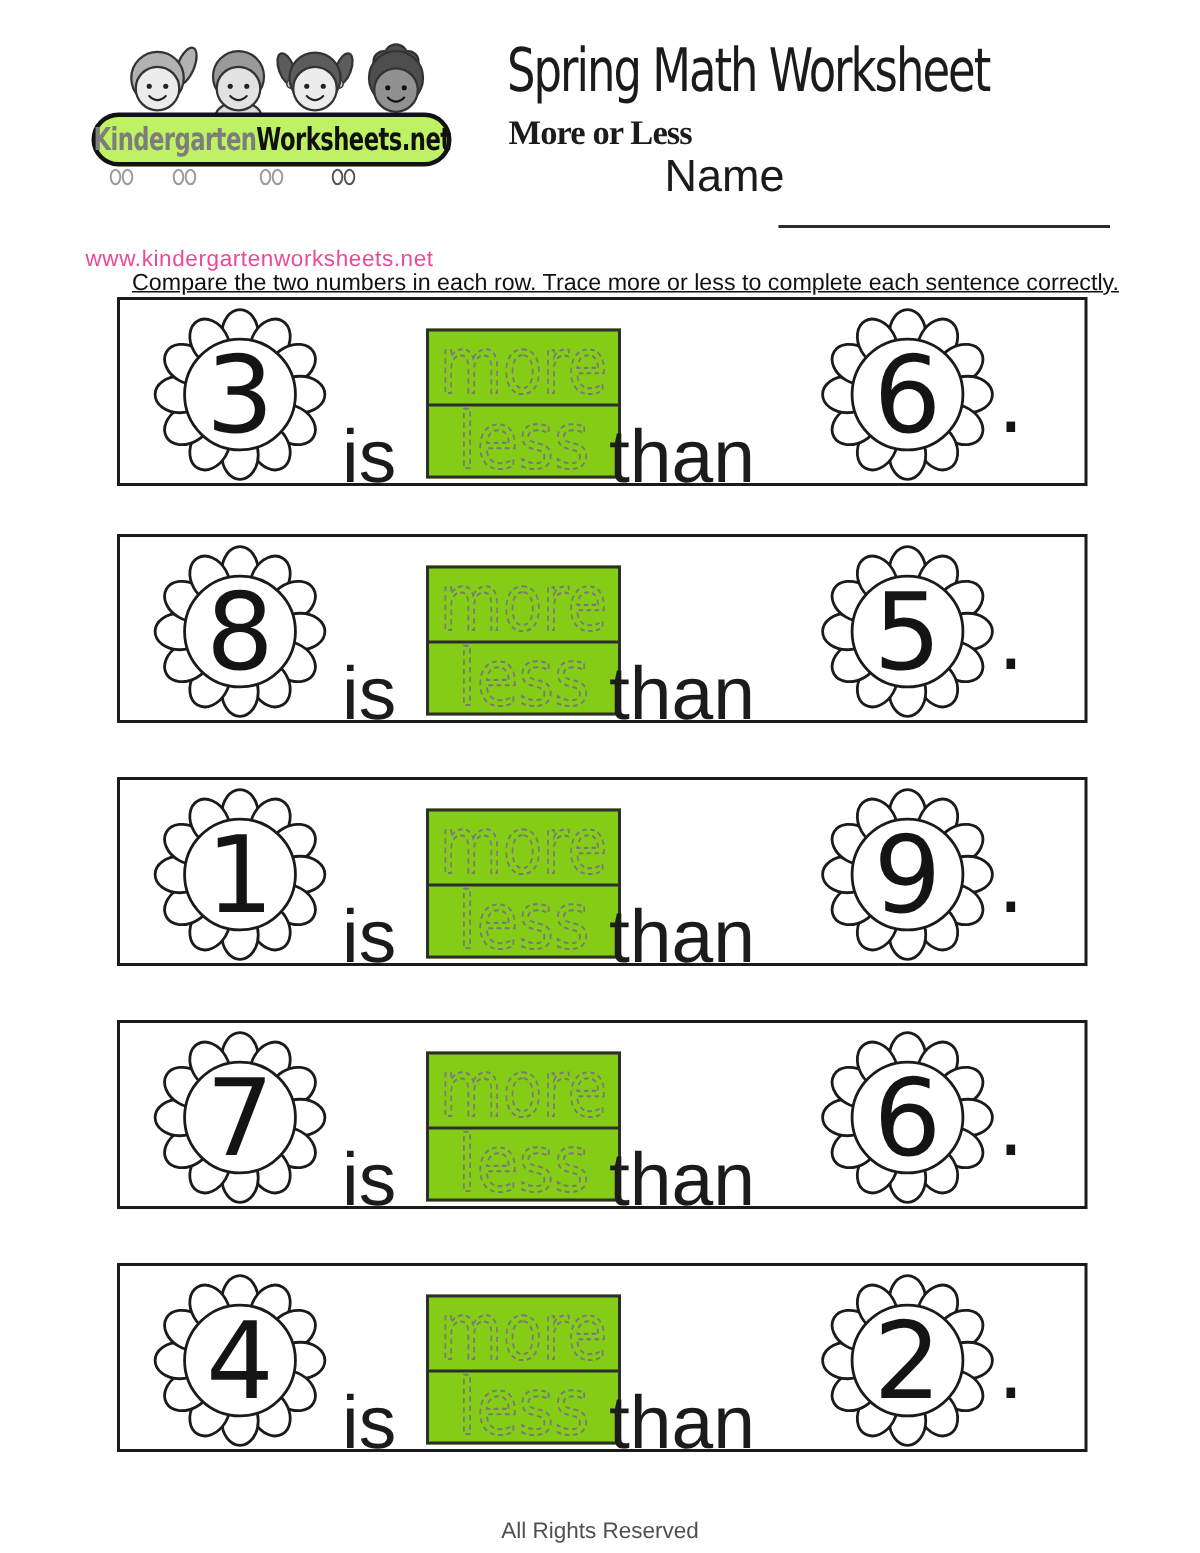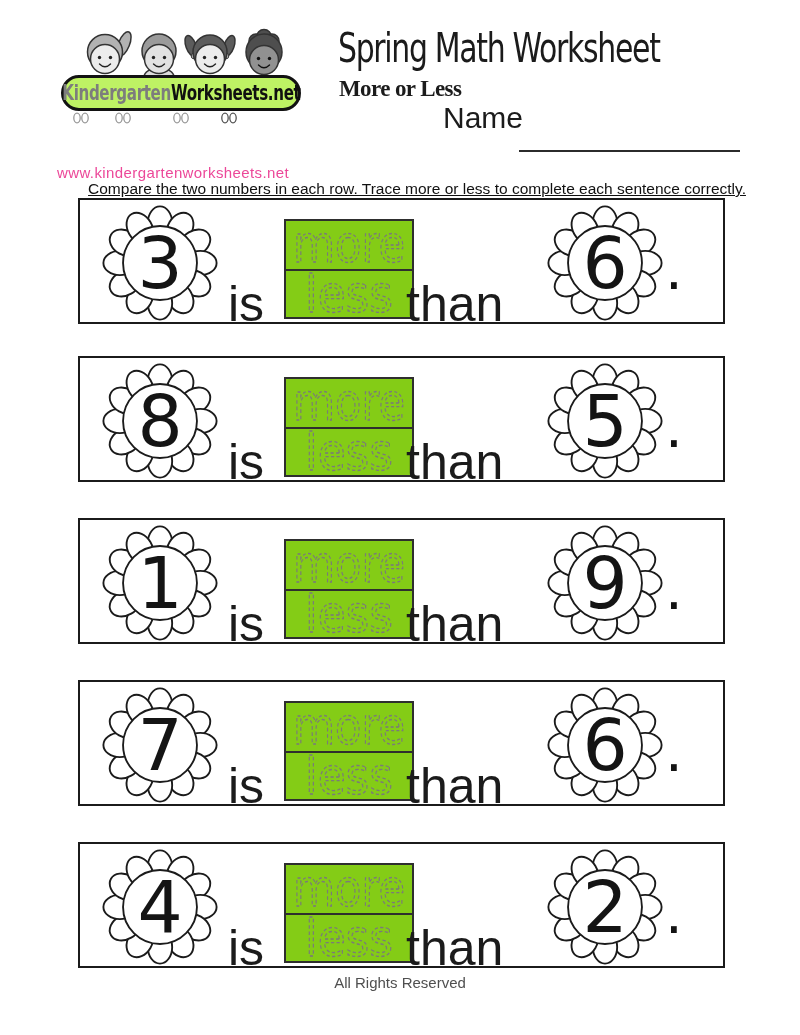--- a/index.html
+++ b/index.html
@@ -48,21 +48,21 @@
   .choice-box{position:absolute;left:204px;top:19px;width:130px;height:100px;box-sizing:border-box;
               border:2px solid #2e2e2e;background:#84cc16;}
   .cell{width:126px;height:48px;overflow:hidden;}
   .cell-less{height:46px;border-top:2px solid #2e2e2e;}
   svg.trace{display:block;}
   svg.trace text{fill:none;stroke:#7a7a7a;stroke-width:1.35px;stroke-dasharray:3.6 2.7;
                  font-size:52px;font-family:"DejaVu Sans",sans-serif;}
 
   
   .footer-line1{position:absolute;left:0;top:990px;width:800px;text-align:center;font-size:15px;color:#4f4f4f;}
-  .footer-line2{position:absolute;left:0;top:974px;width:800px;text-align:center;font-size:15px;color:#4f4f4f;}
+  .footer-line2{position:absolute;left:0;top:1012px;width:800px;text-align:center;font-size:15px;color:#4f4f4f;}
 </style>
 </head>
 <body>
 
 <div class="sheet">
 
   <div class="logo">
     <svg class="kids" width="252" height="118" viewBox="0 0 252 118">
 
       <g stroke="#333" stroke-width="1.5">

